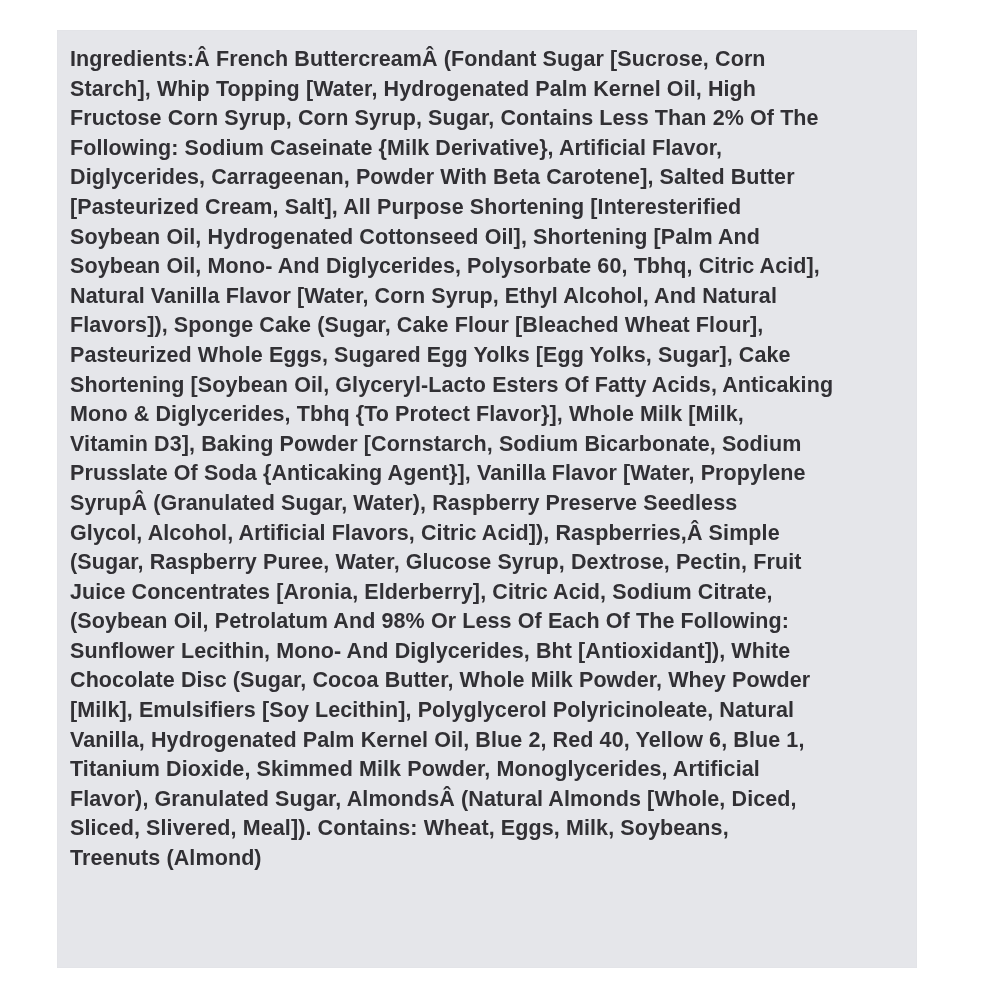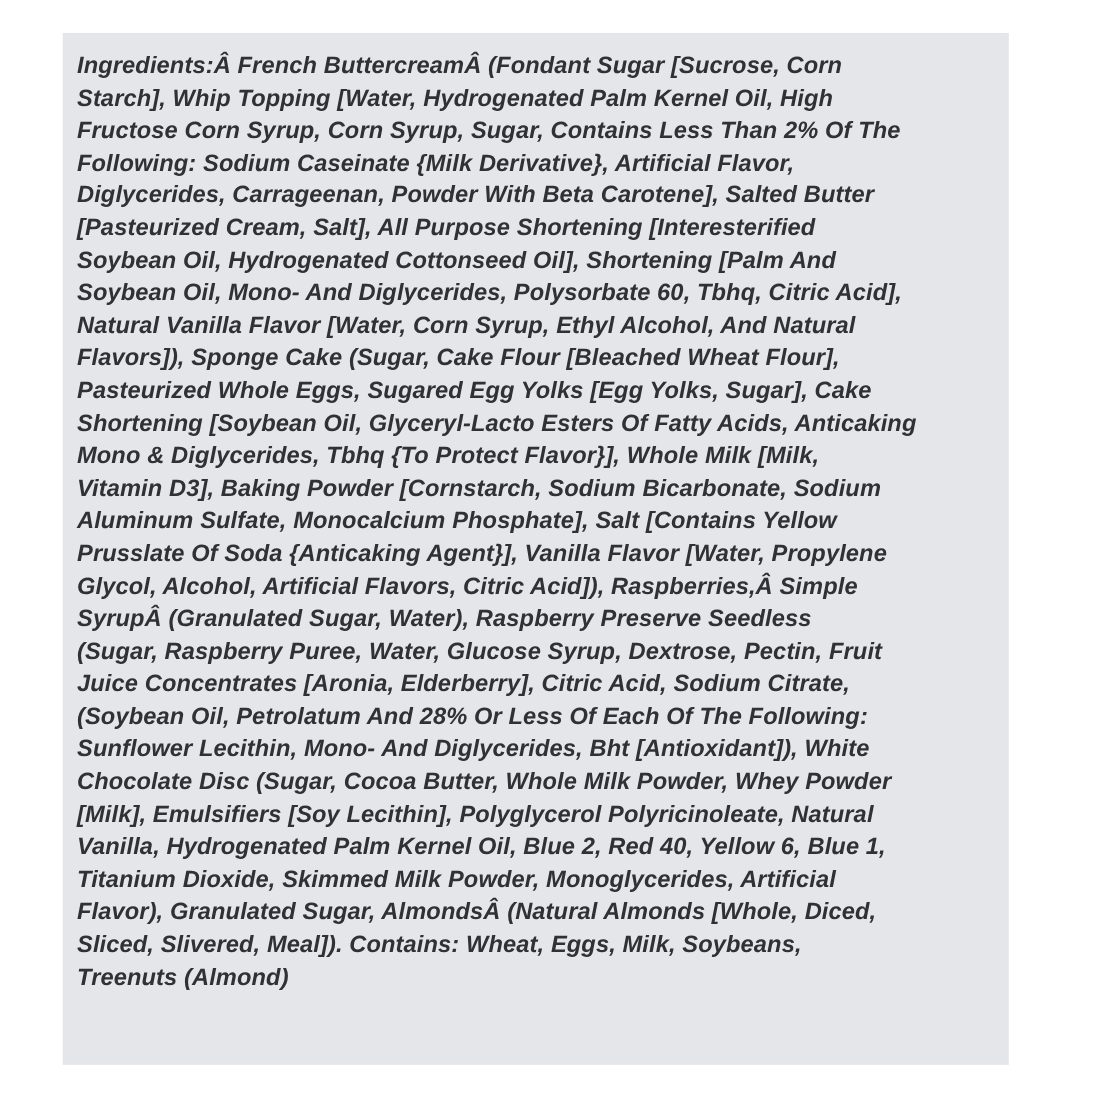--- a/index.html
+++ b/index.html
@@ -12,21 +12,20 @@
     overflow: hidden;
   }
   .label-photo {
     position: absolute;
     left: 57px;
     top: 30px;
     width: 860px;
     height: 938px;
     background: var(--label-bg, #e5e6ea);
     box-shadow: 0 0 2px rgba(0,0,0,0.03) inset;
-    font-style: italic;
   }
   .text-block {
     position: absolute;
     left: 13px;
     top: 15px;
     width: 868px;
     color: var(--label-fg, #353438);
     font-weight: 700;
     font-size: 21.5px;
     line-height: 29.6px;
@@ -50,27 +49,26 @@
       <div class="text-line">Diglycerides, Carrageenan, Powder With Beta Carotene], Salted Butter</div>
       <div class="text-line">[Pasteurized Cream, Salt], All Purpose Shortening [Interesterified</div>
       <div class="text-line">Soybean Oil, Hydrogenated Cottonseed Oil], Shortening [Palm And</div>
       <div class="text-line">Soybean Oil, Mono- And Diglycerides, Polysorbate 60, Tbhq, Citric Acid],</div>
       <div class="text-line">Natural Vanilla Flavor [Water, Corn Syrup, Ethyl Alcohol, And Natural</div>
       <div class="text-line">Flavors]), Sponge Cake (Sugar, Cake Flour [Bleached Wheat Flour],</div>
       <div class="text-line">Pasteurized Whole Eggs, Sugared Egg Yolks [Egg Yolks, Sugar], Cake</div>
       <div class="text-line">Shortening [Soybean Oil, Glyceryl-Lacto Esters Of Fatty Acids, Anticaking</div>
       <div class="text-line">Mono &amp; Diglycerides, Tbhq {To Protect Flavor}], Whole Milk [Milk,</div>
       <div class="text-line">Vitamin D3], Baking Powder [Cornstarch, Sodium Bicarbonate, Sodium</div>
-      <div class="text-line">Aluminum Sulfate, Monocalcium Phosphate], Salt [Contains Yellow</div>
       <div class="text-line">Prusslate Of Soda {Anticaking Agent}], Vanilla Flavor [Water, Propylene</div>
+      <div class="text-line">SyrupÂ (Granulated Sugar, Water), Raspberry Preserve Seedless</div>
       <div class="text-line">Glycol, Alcohol, Artificial Flavors, Citric Acid]), Raspberries,Â Simple</div>
-      <div class="text-line">SyrupÂ (Granulated Sugar, Water), Raspberry Preserve Seedless</div>
       <div class="text-line">(Sugar, Raspberry Puree, Water, Glucose Syrup, Dextrose, Pectin, Fruit</div>
       <div class="text-line">Juice Concentrates [Aronia, Elderberry], Citric Acid, Sodium Citrate,</div>
-      <div class="text-line">(Soybean Oil, Petrolatum And 28% Or Less Of Each Of The Following:</div>
+      <div class="text-line">(Soybean Oil, Petrolatum And 98% Or Less Of Each Of The Following:</div>
       <div class="text-line">Sunflower Lecithin, Mono- And Diglycerides, Bht [Antioxidant]), White</div>
       <div class="text-line">Chocolate Disc (Sugar, Cocoa Butter, Whole Milk Powder, Whey Powder</div>
       <div class="text-line">[Milk], Emulsifiers [Soy Lecithin], Polyglycerol Polyricinoleate, Natural</div>
       <div class="text-line">Vanilla, Hydrogenated Palm Kernel Oil, Blue 2, Red 40, Yellow 6, Blue 1,</div>
       <div class="text-line">Titanium Dioxide, Skimmed Milk Powder, Monoglycerides, Artificial</div>
       <div class="text-line">Flavor), Granulated Sugar, AlmondsÂ (Natural Almonds [Whole, Diced,</div>
       <div class="text-line">Sliced, Slivered, Meal]). Contains: Wheat, Eggs, Milk, Soybeans,</div>
       <div class="text-line">Treenuts (Almond)</div>
     </div>
 </div>

